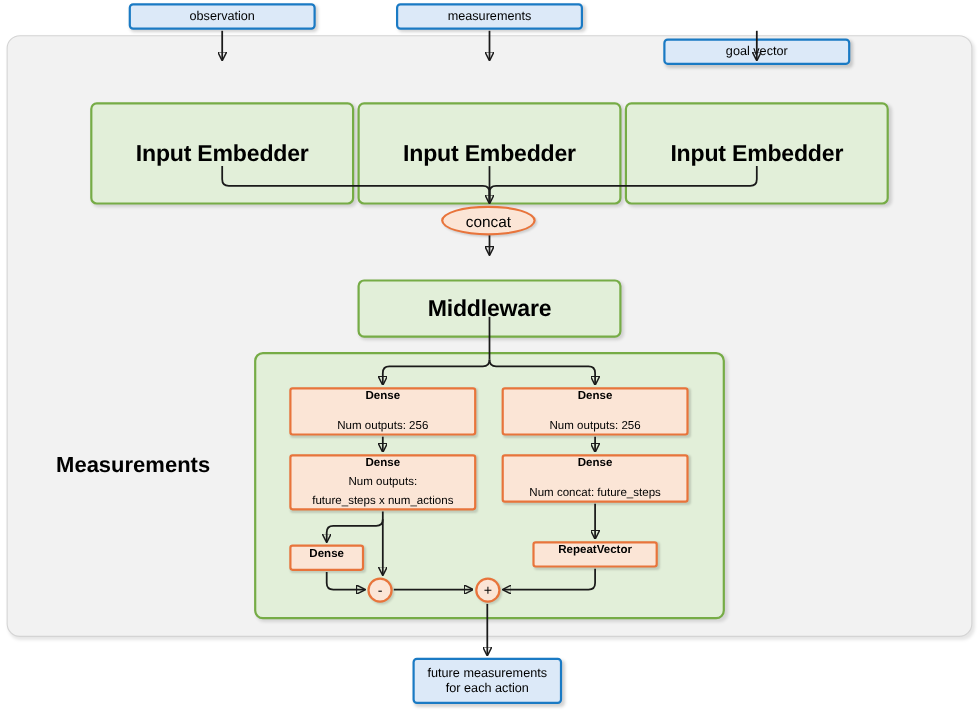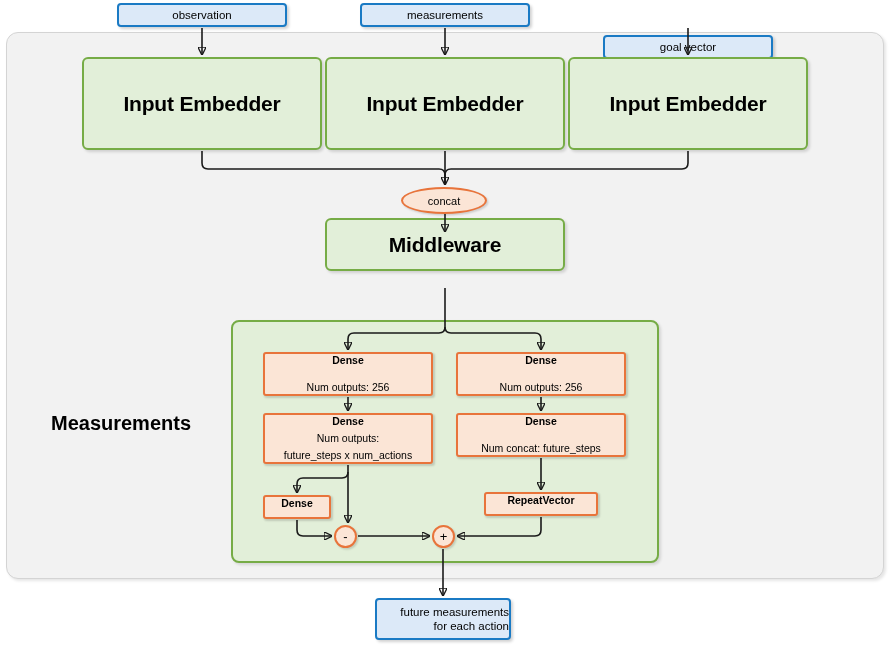--- a/index.html
+++ b/index.html
@@ -47,20 +47,21 @@
   .green-box {
     background: #e2efd9;
     border: 2px solid #76ac46;
     border-radius: 6px;
     box-shadow: 2px 2px 3px rgba(0,0,0,0.14);
     display: flex;
     align-items: center;
     justify-content: center;
     text-align: center;
     color: #000;
+    margin-top: 36px;
   }
   .embedder-label { font-size: 21px; font-weight: bold; letter-spacing: -0.2px; }
   .middleware-label { font-size: 21px; font-weight: bold; letter-spacing: -0.2px; }
 
   
   .head-container {
     background: #e2efd9;
     border: 2px solid #76ac46;
     border-radius: 8px;
     box-shadow: 2px 2px 3px rgba(0,0,0,0.12);
@@ -91,21 +92,21 @@
   .orange-box .t1 { font-weight: bold; }
 
   
   .ellipse {
     background: #fbe5d6;
     border: 2px solid #e8743b;
     border-radius: 50%;
     display: flex;
     align-items: center;
     justify-content: center;
-    font-size: 11px;
+    font-size: 14px;
     color: #000;
     box-shadow: 1.5px 1.5px 2px rgba(0,0,0,0.15);
   }
 
   
   .op-circle {
     background: #fbe5d6;
     border: 2.5px solid #e8743b;
     border-radius: 50%;
     display: flex;
@@ -191,21 +192,21 @@
   </div>
 
   <div class="abs orange-box" style="left:484px; top:492px; width:114px; height:24px;">
     <span class="t1">RepeatVector</span>
   </div>
 
   <div class="abs op-circle" style="left:432px; top:525px; width:23px; height:23px;">
     <span>+</span>
   </div>
 
-  <div class="abs io-box" style="left:375px; top:598px; width:136px; height:42px; flex-direction:column;align-items:flex-end;">
+  <div class="abs io-box" style="left:375px; top:598px; width:136px; height:42px; flex-direction:column;">
     <span>future measurements</span>
     <span>for each action</span>
   </div>
 
   <svg class="wires" viewBox="0 0 890 650">
     <defs>
       <marker id="arrow" viewBox="0 0 10 10" refX="8.4" refY="5" markerWidth="5.2" markerHeight="5.2" orient="auto-start-reverse">
         <path d="M 0 0 L 10 5 L 0 10 z" fill="#1a1a1a" stroke="none"></path>
       </marker>
     </defs>

